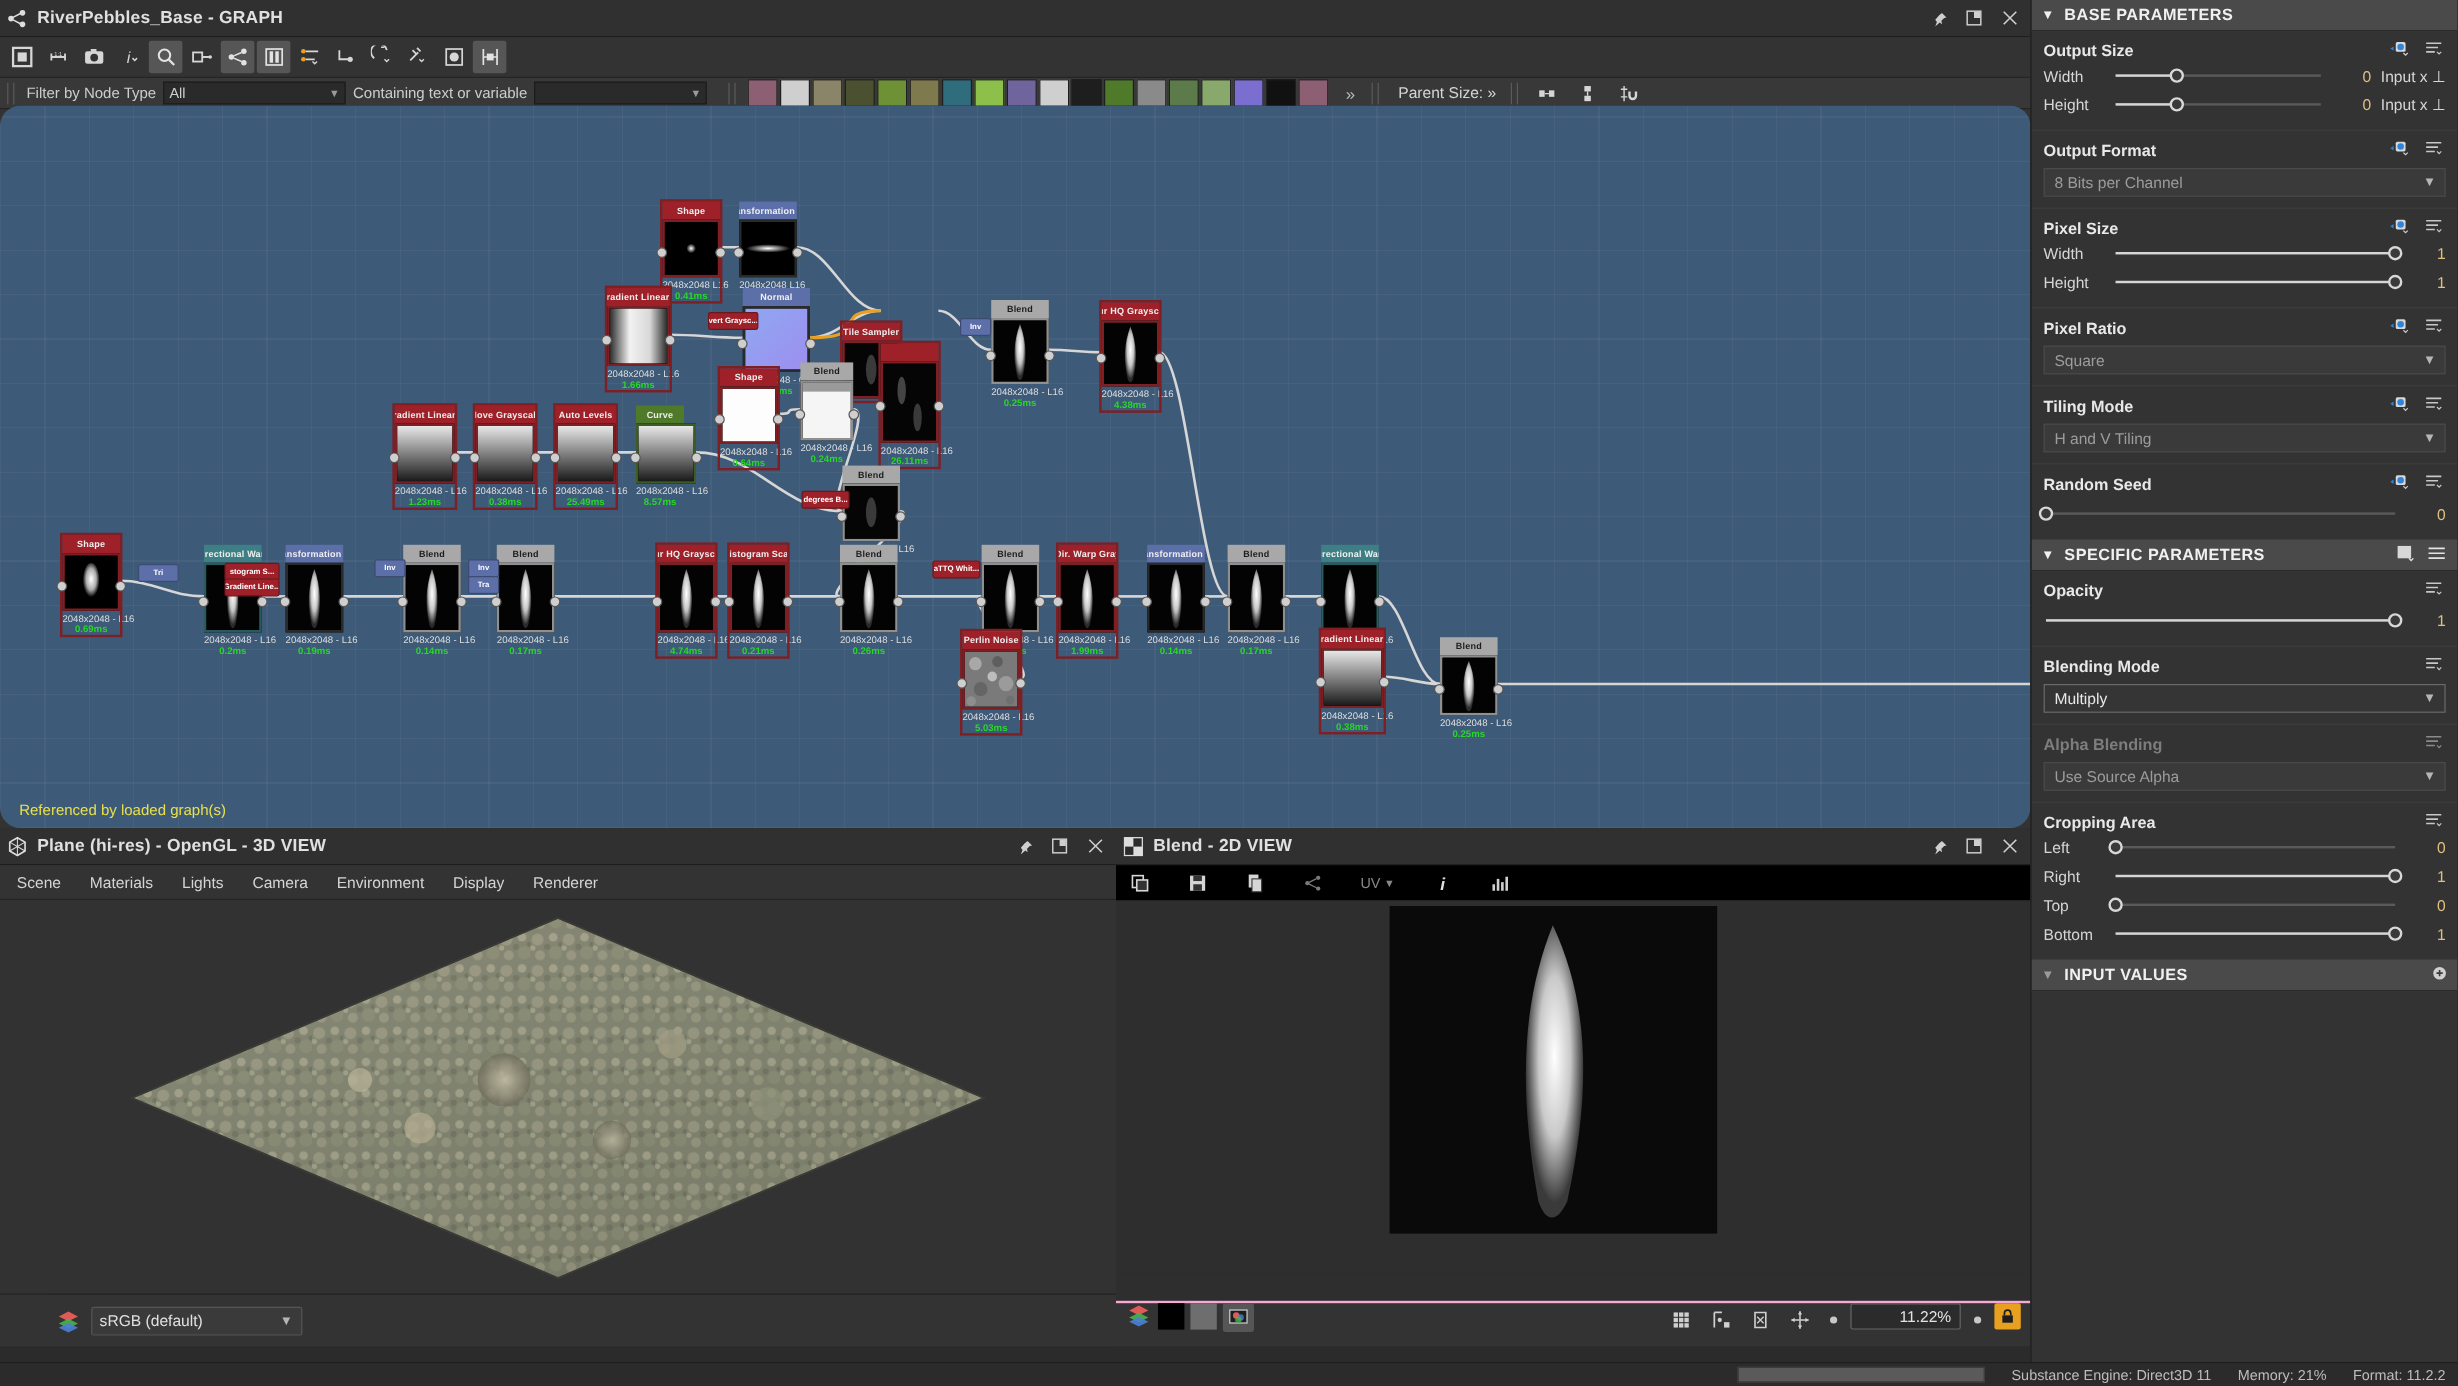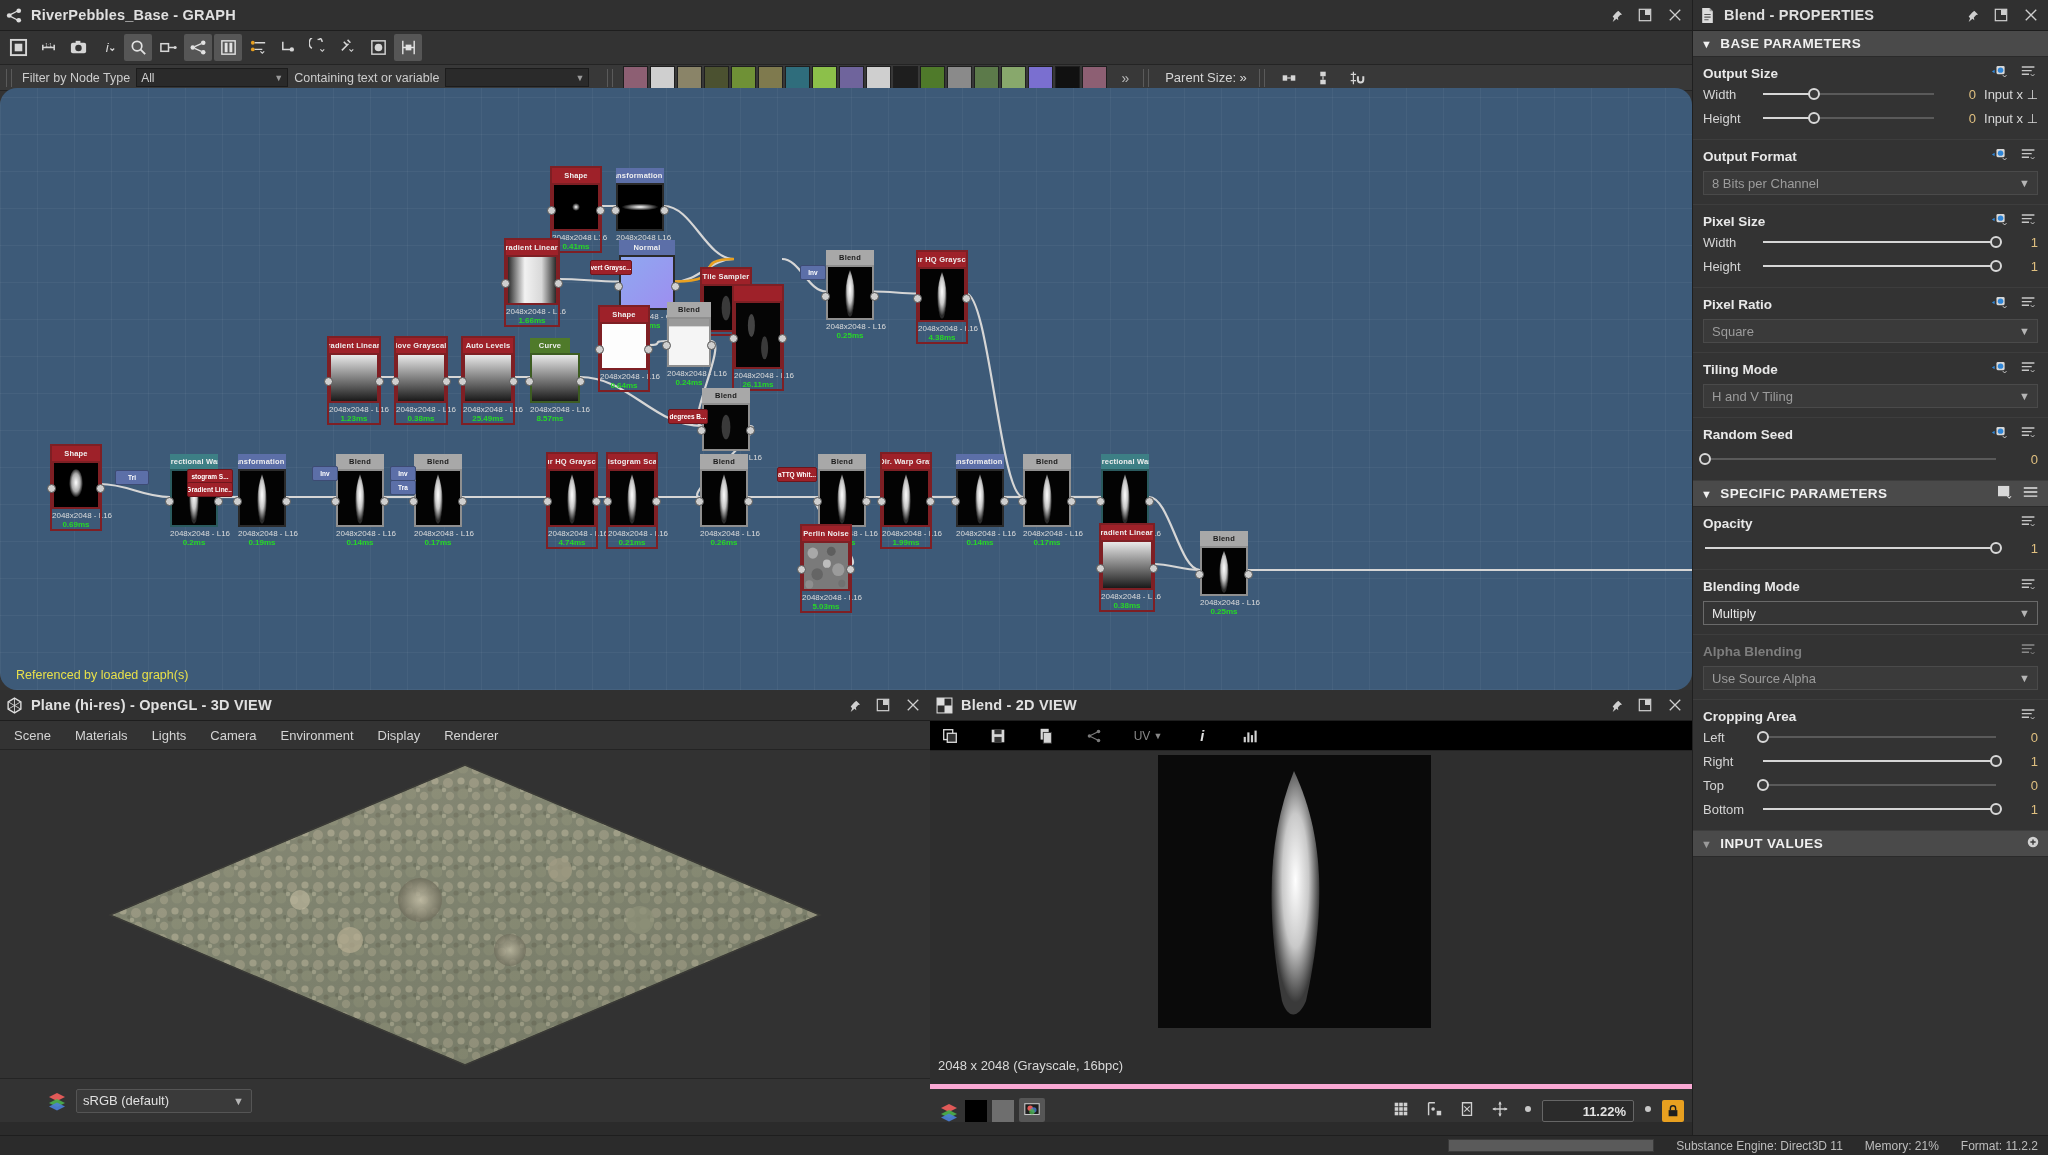--- a/index.html
+++ b/index.html
@@ -115,21 +115,21 @@
              position:relative; border-radius:2px;}
 
   
   #view2d { position:absolute; left:930px; top:690px; width:762px; height:432px; background:#2e2e2e; }
   #v2-tools { height:30px; background:#000000; display:flex; align-items:center; gap:20px;
               padding:0 6px; border-bottom:1px solid #242424; }
   #v2-body { position:absolute; left:0; top:61px; width:762px; height:310px; background:#2e2e2e; }
   #v2-info { position:absolute; left:0; bottom:44px; width:762px; height:26px;
              font-size:13px; color:#d9d9d9; padding-left:8px; display:flex; align-items:center; }
   #v2-bottom { position:absolute; left:0; bottom:0; width:762px; height:38px; background:#333;
-               border-top:5px solid #f9a8d4; display:flex; align-items:flex-end; padding:0 8px; gap:5px;font-weight:bold; }
+               border-top:2px solid #f9a8d4; display:flex; align-items:flex-start; padding:0 8px; gap:5px; }
   .zoomfield { background:#2b2b2b; border:1px solid #666; height:22px; width:92px;
                display:flex; align-items:center; justify-content:flex-end; padding-right:7px;
                font-size:13px; color:#e3e3e3; border-radius:2px;}
 
   
   #props { position:absolute; left:1692px; top:0; width:356px; height:1135px;
            background:#333; border-left:1px solid #1f1f1f; overflow:hidden; }
   .sect-hdr { height:26px; background:#4a4a4a; display:flex; align-items:center; gap:8px;
               padding:0 8px; font-size:13.5px; font-weight:bold; color:#f0f0f0; letter-spacing:.4px;
               border-bottom:1px solid #2a2a2a; }
@@ -1041,21 +1041,20 @@
           <radialGradient id="bladeG" cx="0.5" cy="0.45" r="0.5">
             <stop offset="0%" stop-color="#ffffff"></stop>
               <stop offset="55%" stop-color="#c9c9c9"></stop>
             <stop offset="100%" stop-color="#3a3a3a"></stop>
           </radialGradient>
         </defs>
         <rect x="228" y="4" width="273" height="273" fill="#0a0a0a"></rect>
         <path d="M364 20 C 392 80, 398 150, 376 250 C 368 268, 358 268, 352 250 C 334 150, 340 80, 364 20 Z" fill="url(#bladeG)"></path>
       </svg>
     </div>
-    <div id="v2-info">2048 x 2048 (Grayscale, 16bpc)</div>
     <div id="v2-bottom">
       <svg width="22" height="20" viewBox="0 0 20 20">
         <path d="M10 2l8 4-8 4-8-4z" fill="#e05a58"></path>
           <path d="M10 8l8 4-8 4-8-4z" fill="#4bb14b" opacity=".9"></path>
         <path d="M10 11.5l8 4-8 4-8-4z" fill="#4b7fd6" opacity=".9"></path>
         </svg>
       <span style="width:22px;height:22px;background:#000;display:block"></span>
       <span style="width:22px;height:22px;background:#6e6e6e;display:block"></span>
       <span class="tool active" style="width:26px;height:24px">
         <svg width="18" height="18" viewBox="0 0 20 20">
@@ -1116,45 +1115,20 @@
       <span class="tool" style="background:#e8a020;width:22px;height:22px">
         <svg width="14" height="14" viewBox="0 0 16 16">
             <rect x="3" y="7" width="10" height="7" fill="#1e1e1e"></rect>
             <path d="M5 7V5a3 3 0 016 0v2" stroke="#1e1e1e" stroke-width="1.6" fill="none"></path>
           </svg>
         </span>
     </div>
   </div>
 
   <div id="props">
-    <div class="panel-title">
-      <svg class="t-icon" viewBox="0 0 16 16">
-        <path d="M3 1h7l3 3v11H3z" fill="#dcdcdc"></path>
-          <path d="M10 1v3h3" fill="#9a9a9a"></path>
-        <path d="M5 7h6M5 9.5h6M5 12h4" stroke="#555" stroke-width="1"></path>
-        </svg>
-      <span class="t-text">Blend - PROPERTIES</span>
-      <span class="spacer"></span>
-      <span class="tbtn">
-        <svg width="15" height="15" viewBox="0 0 16 16">
-            <path d="M9 1l6 6-2 .5-2.5 2.5.5 3-2-1.5L5 15l1.5-4L5 9 8.5 5 11 3z" fill="#cfcfcf"></path>
-          </svg>
-        </span>
-      <span class="tbtn">
-        <svg width="14" height="14" viewBox="0 0 16 16">
-            <rect x="1.5" y="1.5" width="13" height="13" fill="none" stroke="#cfcfcf" stroke-width="1.4"></rect>
-            <rect x="8" y="2" width="6" height="6" fill="#cfcfcf"></rect>
-          </svg>
-        </span>
-      <span class="tbtn">
-        <svg width="14" height="14" viewBox="0 0 16 16">
-            <path d="M2 2l12 12M14 2L2 14" stroke="#cfcfcf" stroke-width="1.5"></path>
-          </svg>
-        </span>
-    </div>
 
     <div class="sect-hdr">
       <span style="font-size:11px">▼</span>
       <span>BASE PARAMETERS</span>
     </div>
 
     <div class="grp">
       <div class="grp-head">
         <span class="grp-title">Output Size</span>
         <span class="ico-stack">

